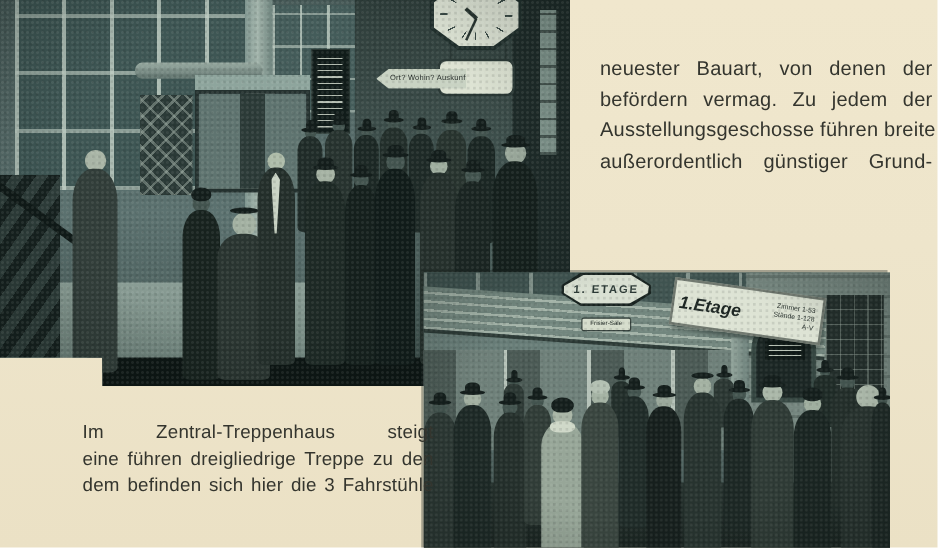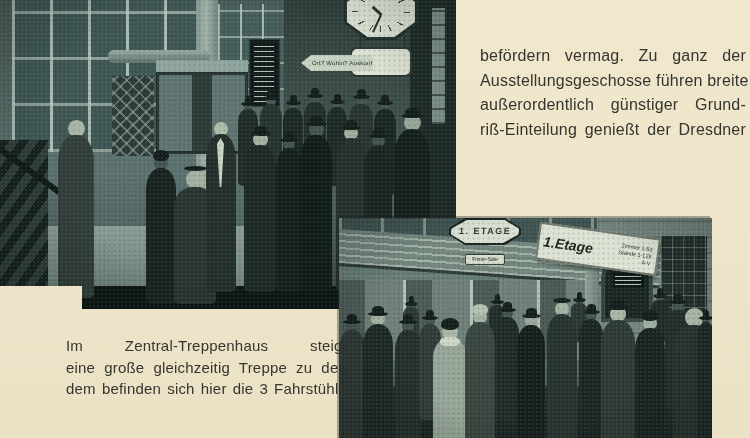--- a/index.html
+++ b/index.html
@@ -406,25 +406,25 @@
           <div style="position:absolute;left:6px;top:0;width:6px;height:8px;background:#141e1c;border-radius:45% 45% 0 0"></div>
           <div style="position:absolute;left:2px;top:6px;width:14px;height:4px;background:#141e1c;border-radius:50%"></div>
           <div class="bd" style="top:12px;background:#1e2926"></div>
         </div>
       </div>
     <div class="vignette"></div>
     <div class="grain"></div>
   </div>
 
   <div class="par" id="par-right">
-    <div class="ln">befördern vermag. Zu ganz der</div>
+    <div class="ln">neuester Bauart, von denen der</div>
+    <div class="ln">befördern vermag. Zu jedem der</div>
     <div class="ln">Ausstellungsgeschosse führen breite</div>
     <div class="ln">außerordentlich günstiger Grund-</div>
-    <div class="ln">riß-Einteilung genießt der Dresdner</div>
   </div>
 
   <div class="par" id="par-bottom">
     <div class="ln">Im Zentral-Treppenhaus steigt</div>
-    <div class="ln">eine große gleichzeitig Treppe zu den</div>
+    <div class="ln">eine führen dreigliedrige Treppe zu den</div>
     <div class="ln">dem befinden sich hier die 3 Fahrstühle</div>
   </div>
 
 </div>
 
 </body></html>

